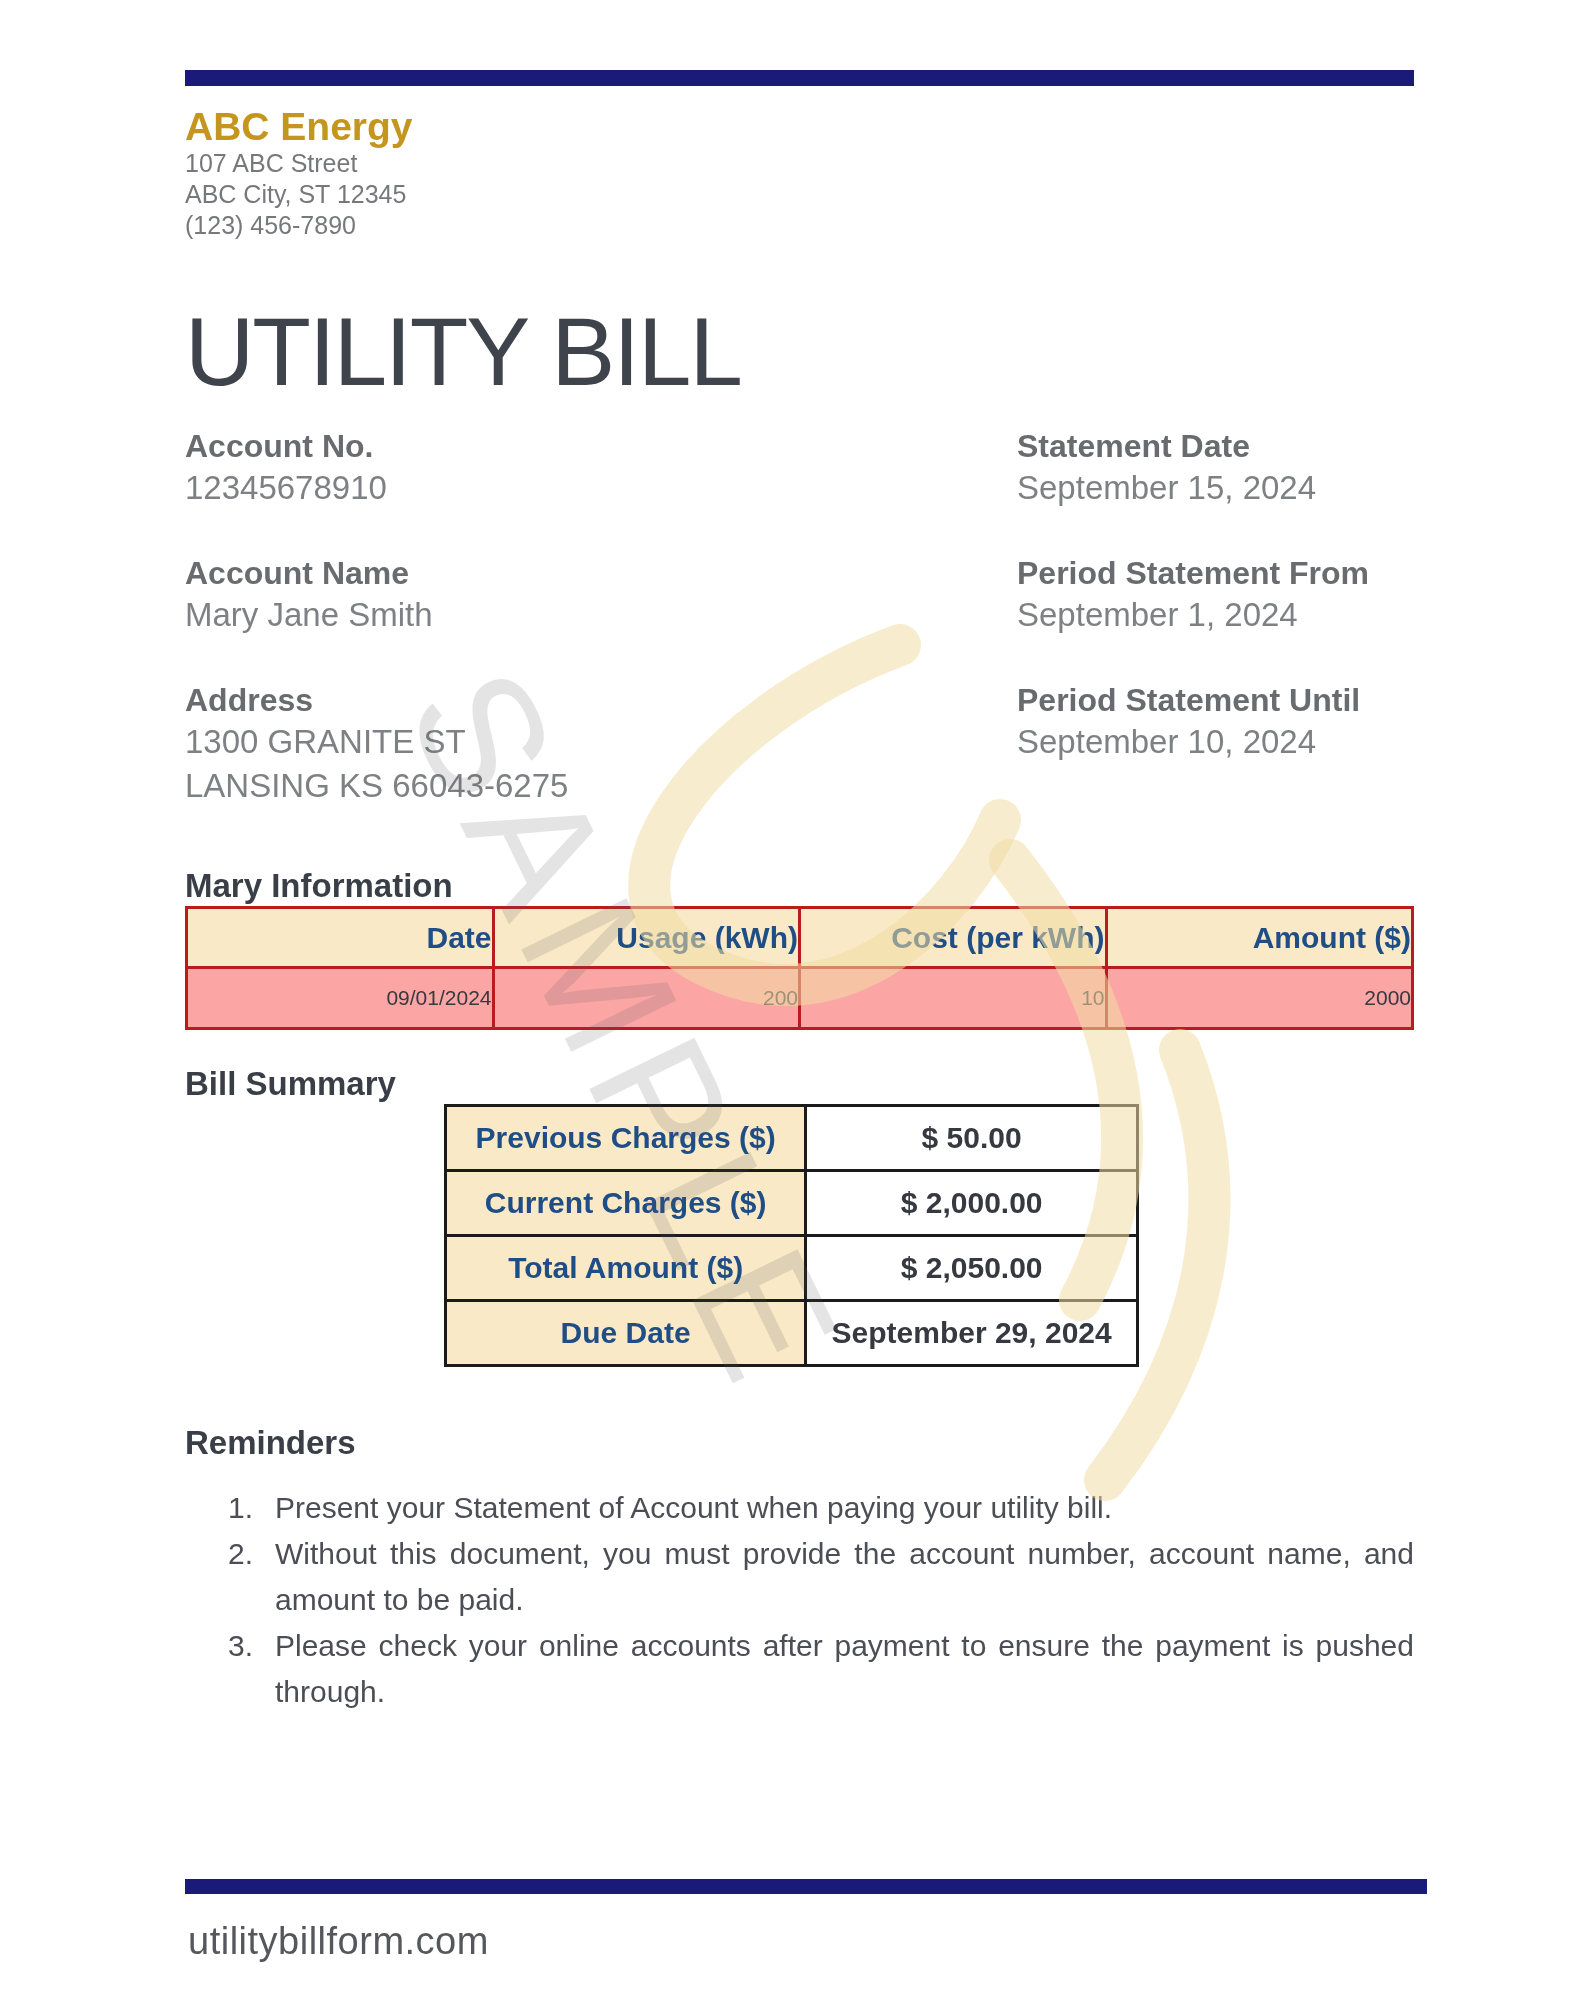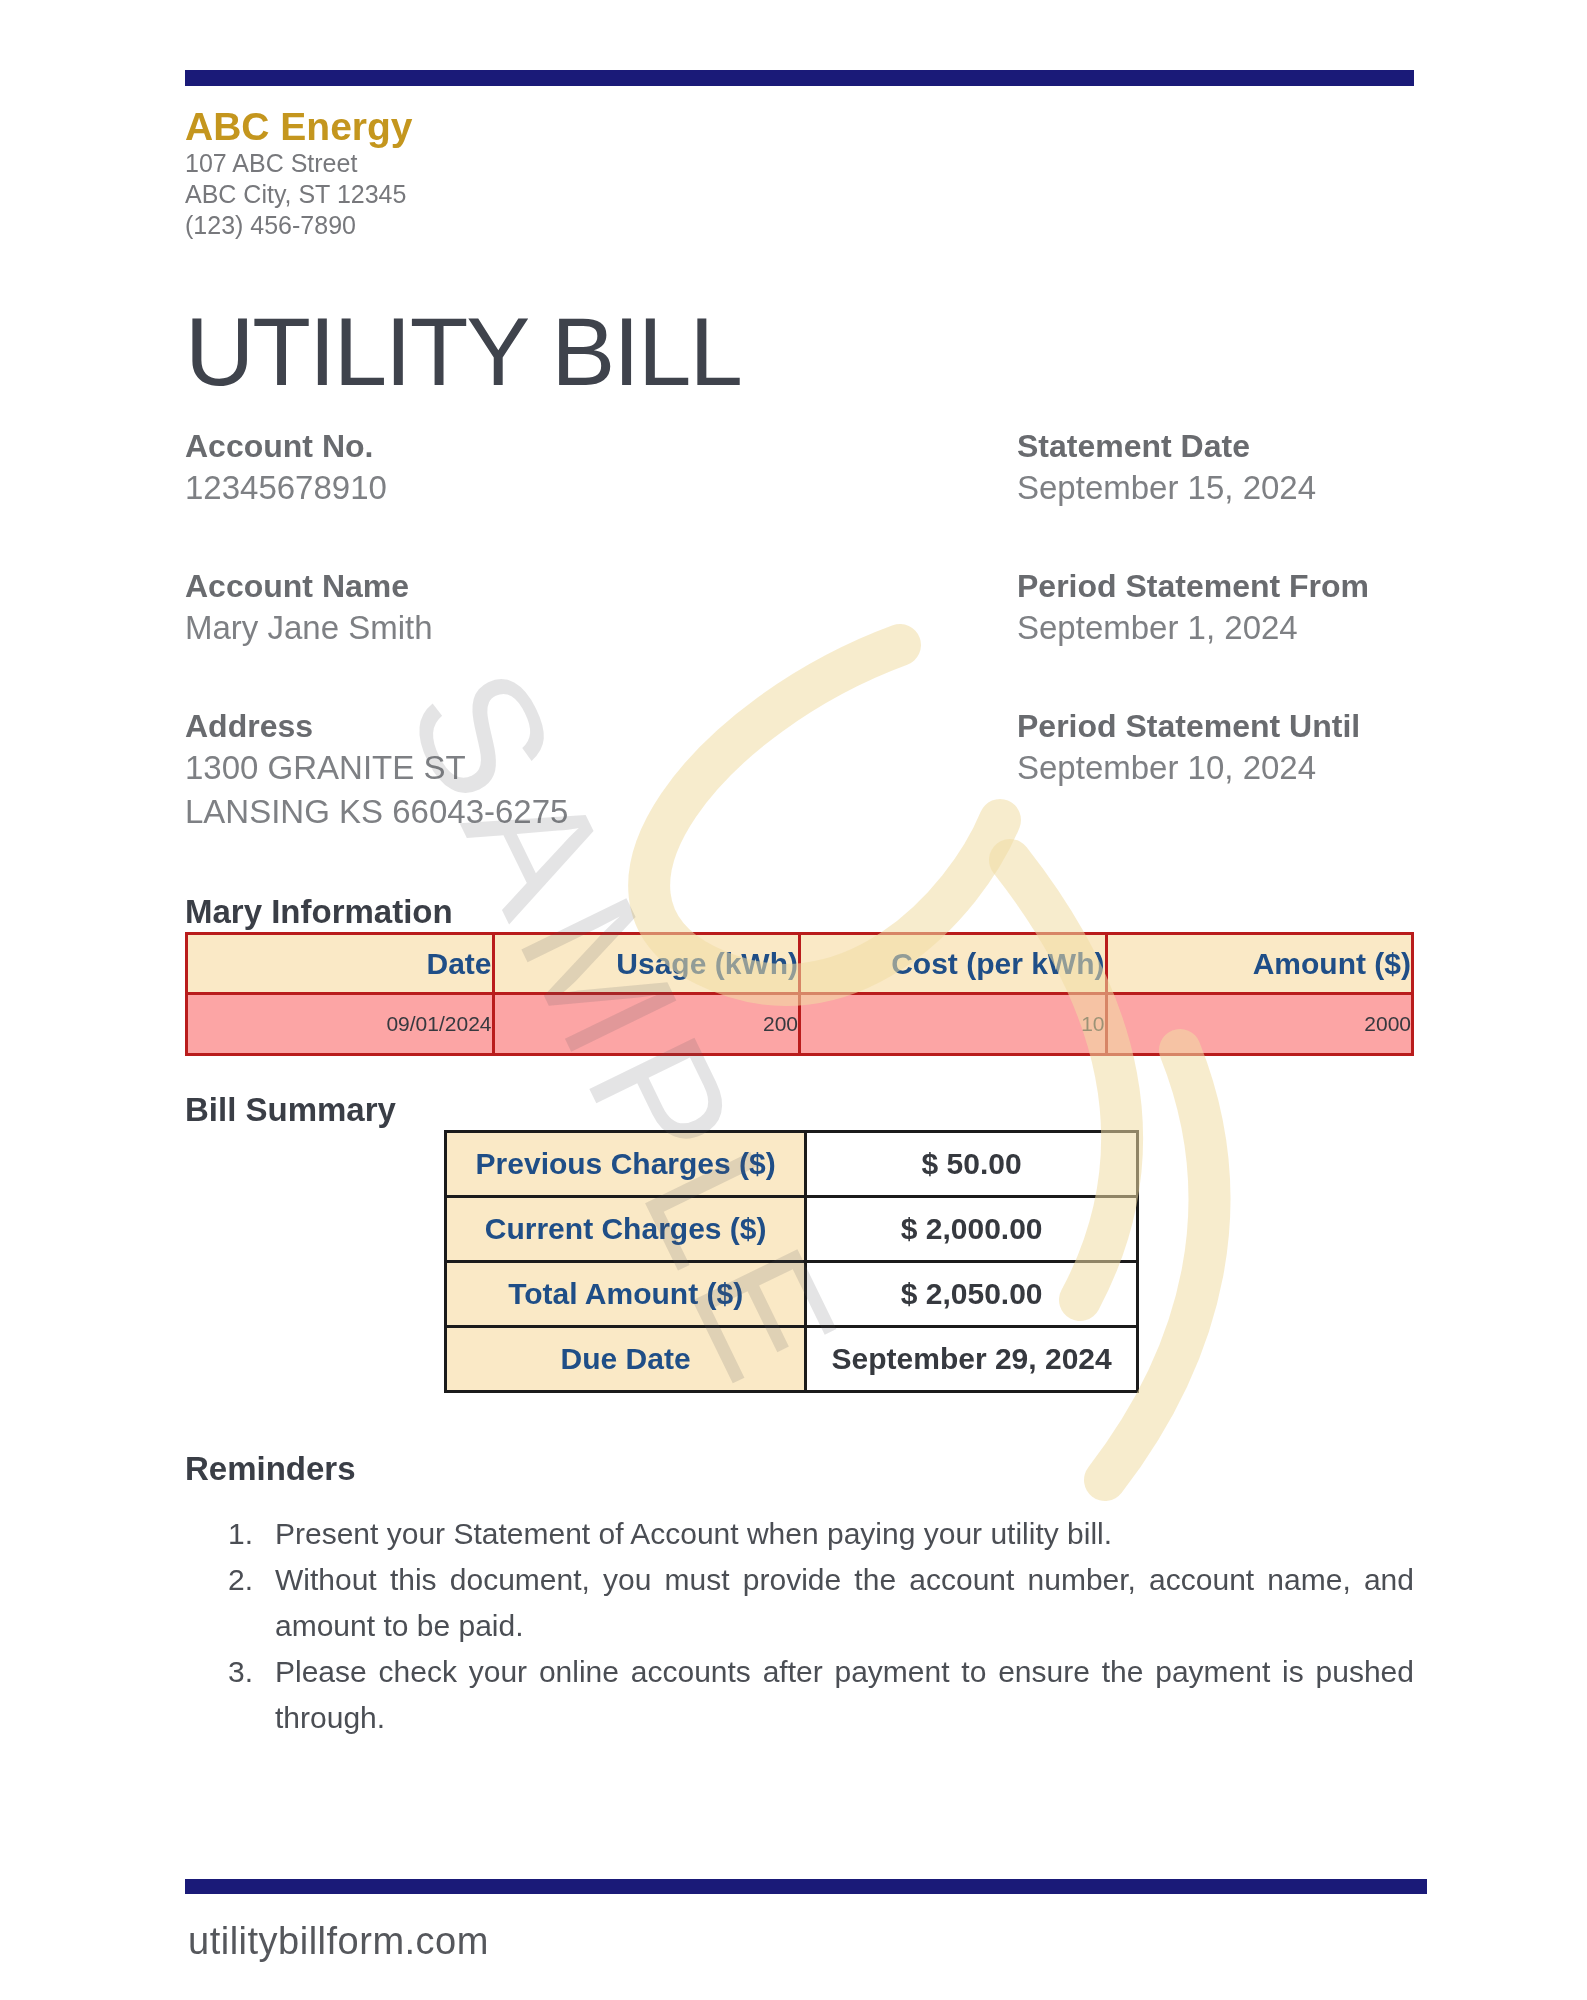--- a/index.html
+++ b/index.html
@@ -47,21 +47,21 @@
   
   .doc-title{
     margin-top:63px; text-align:left;
     font-size:96px; font-weight:400; line-height:1;
     letter-spacing:-2px; color:#3F434C;
   }
 
   
   .info-grid{
     margin-top:26px;
-    display:grid; grid-template-columns:832px 1fr; row-gap:56px;
+    display:grid; grid-template-columns:832px 1fr; row-gap:43px;
   }
   .info-label{ font-size:32px; font-weight:bold; line-height:40px; color:#696B6F; }
   .info-value{ font-size:33px; line-height:44px; color:#7E8084; }
 
   
   .section-heading{ font-size:33px; font-weight:bold; line-height:40px; color:var(--color-heading-dark,#3A3E46); }
   .h-meter{ margin-top:58px; }
   .h-bill{ margin-top:34px; }
   .h-rem{ margin-top:56px; }
 

